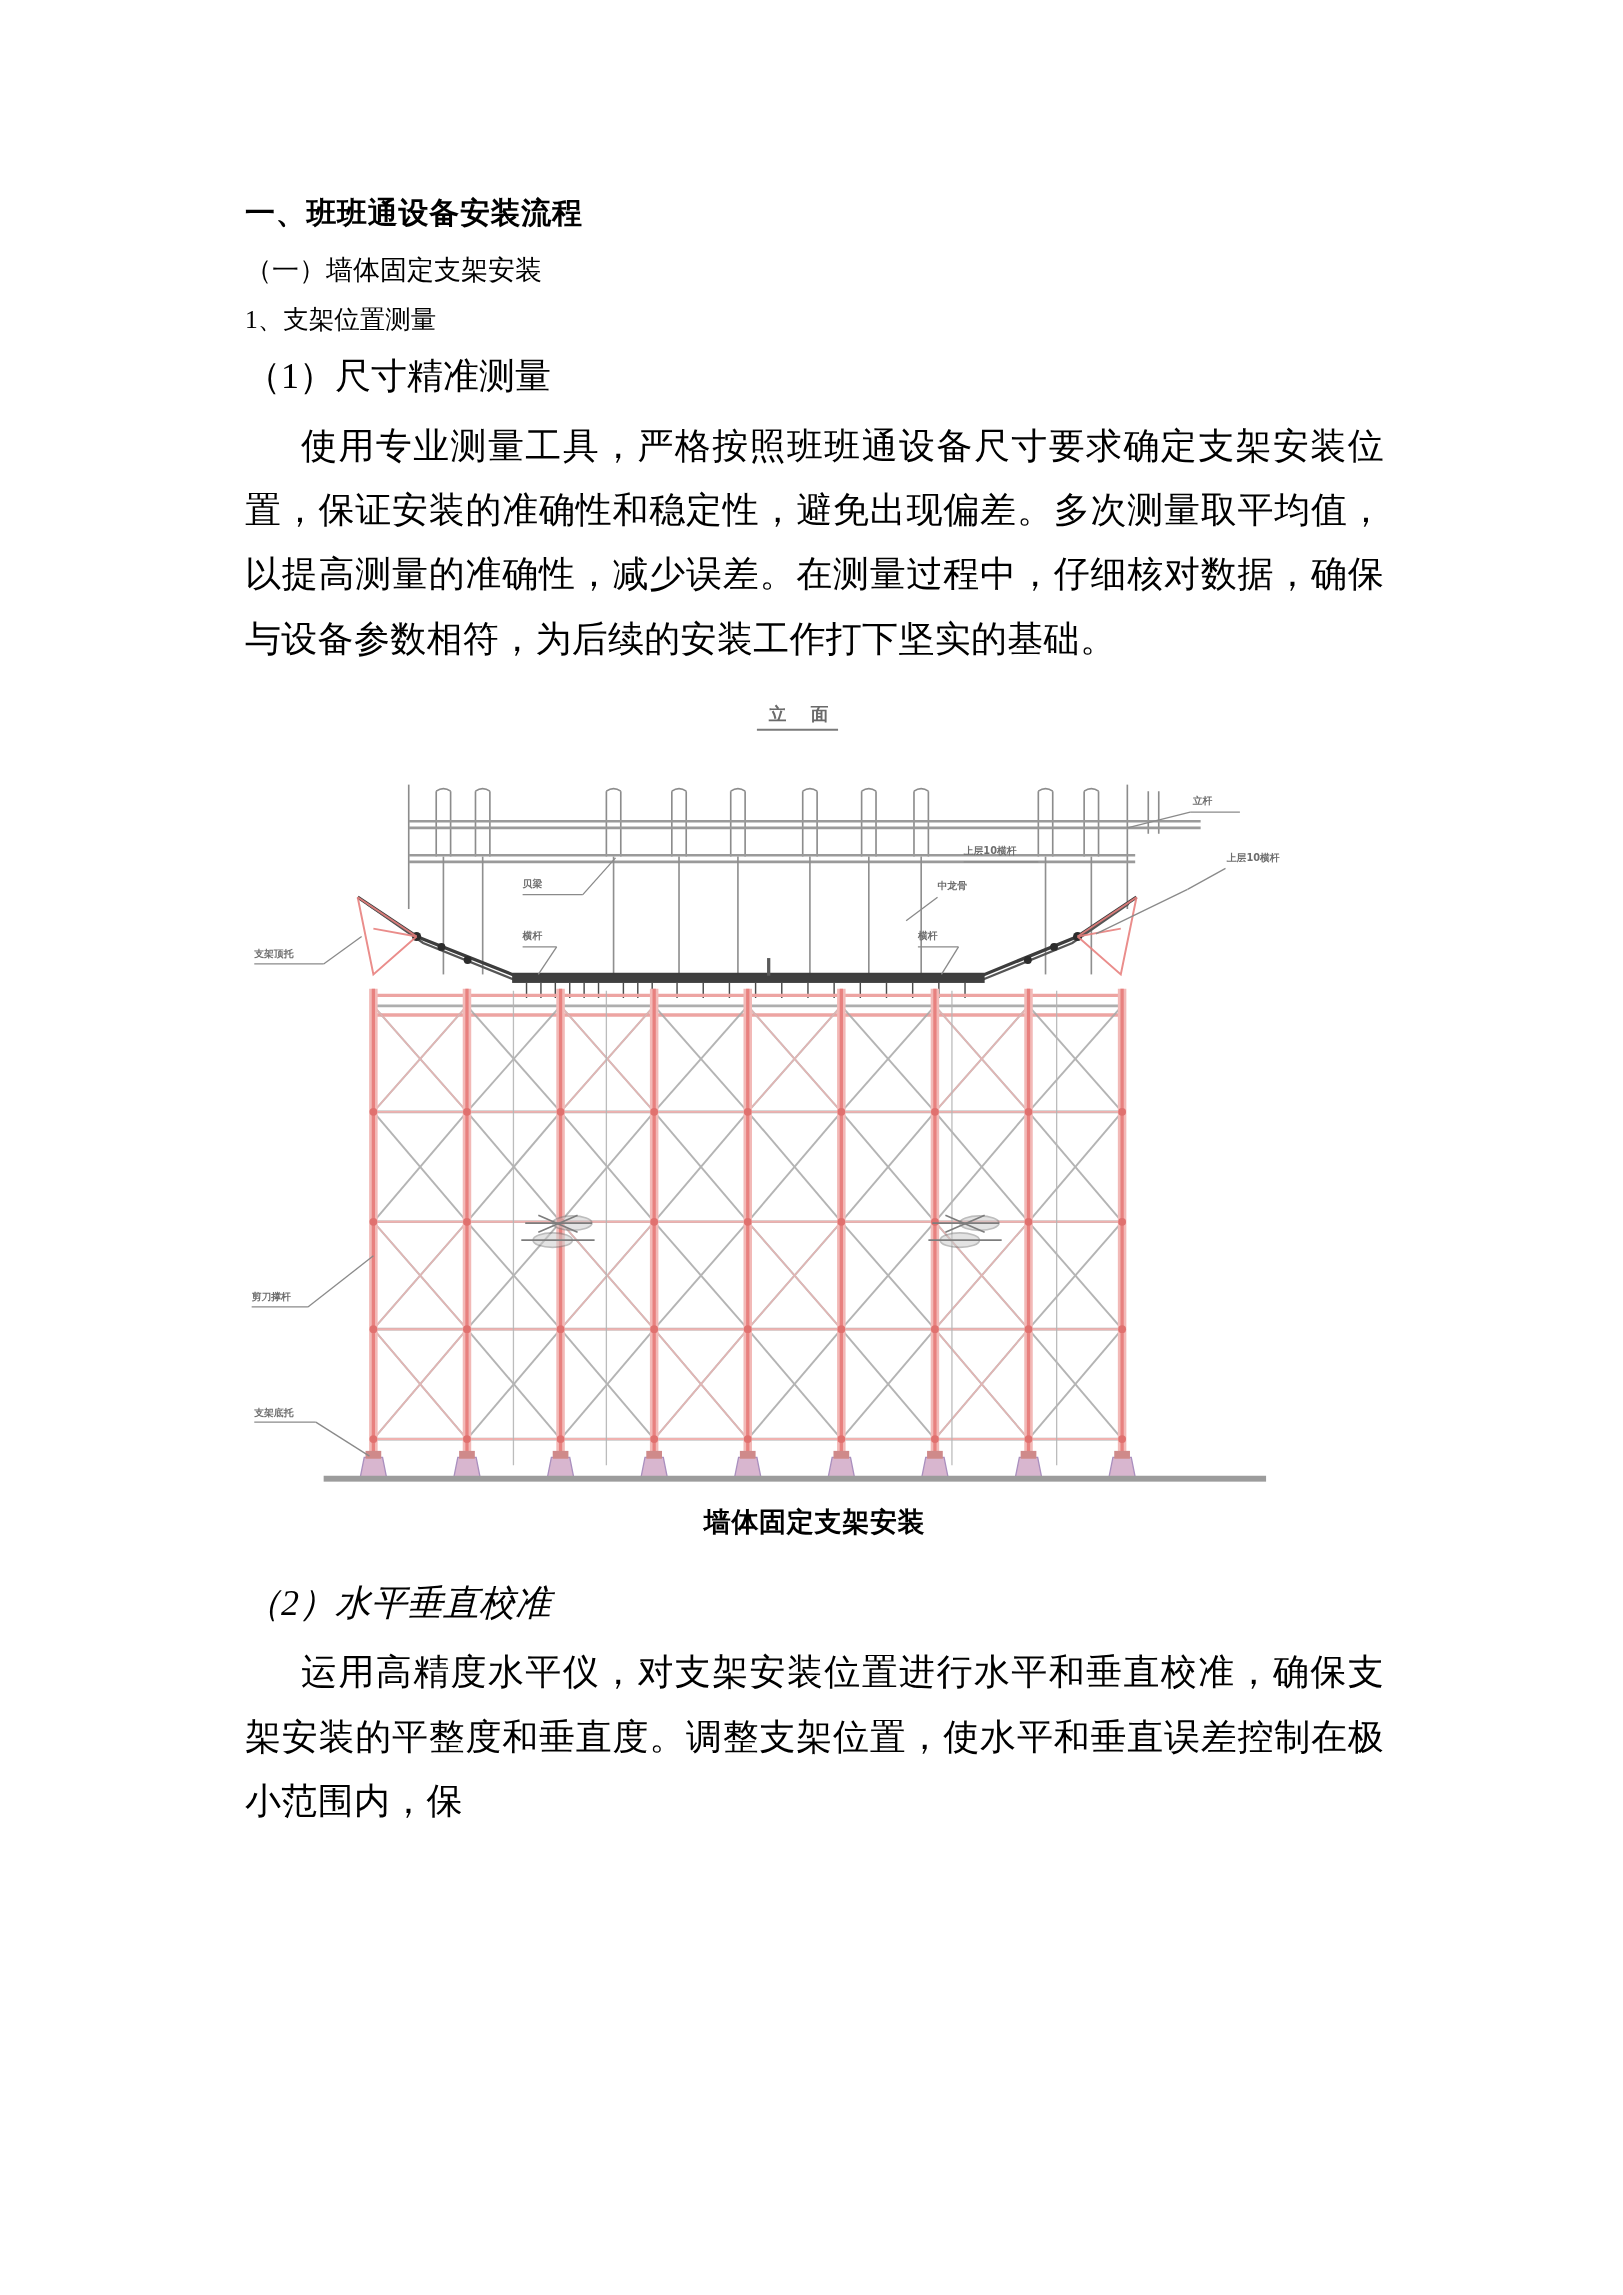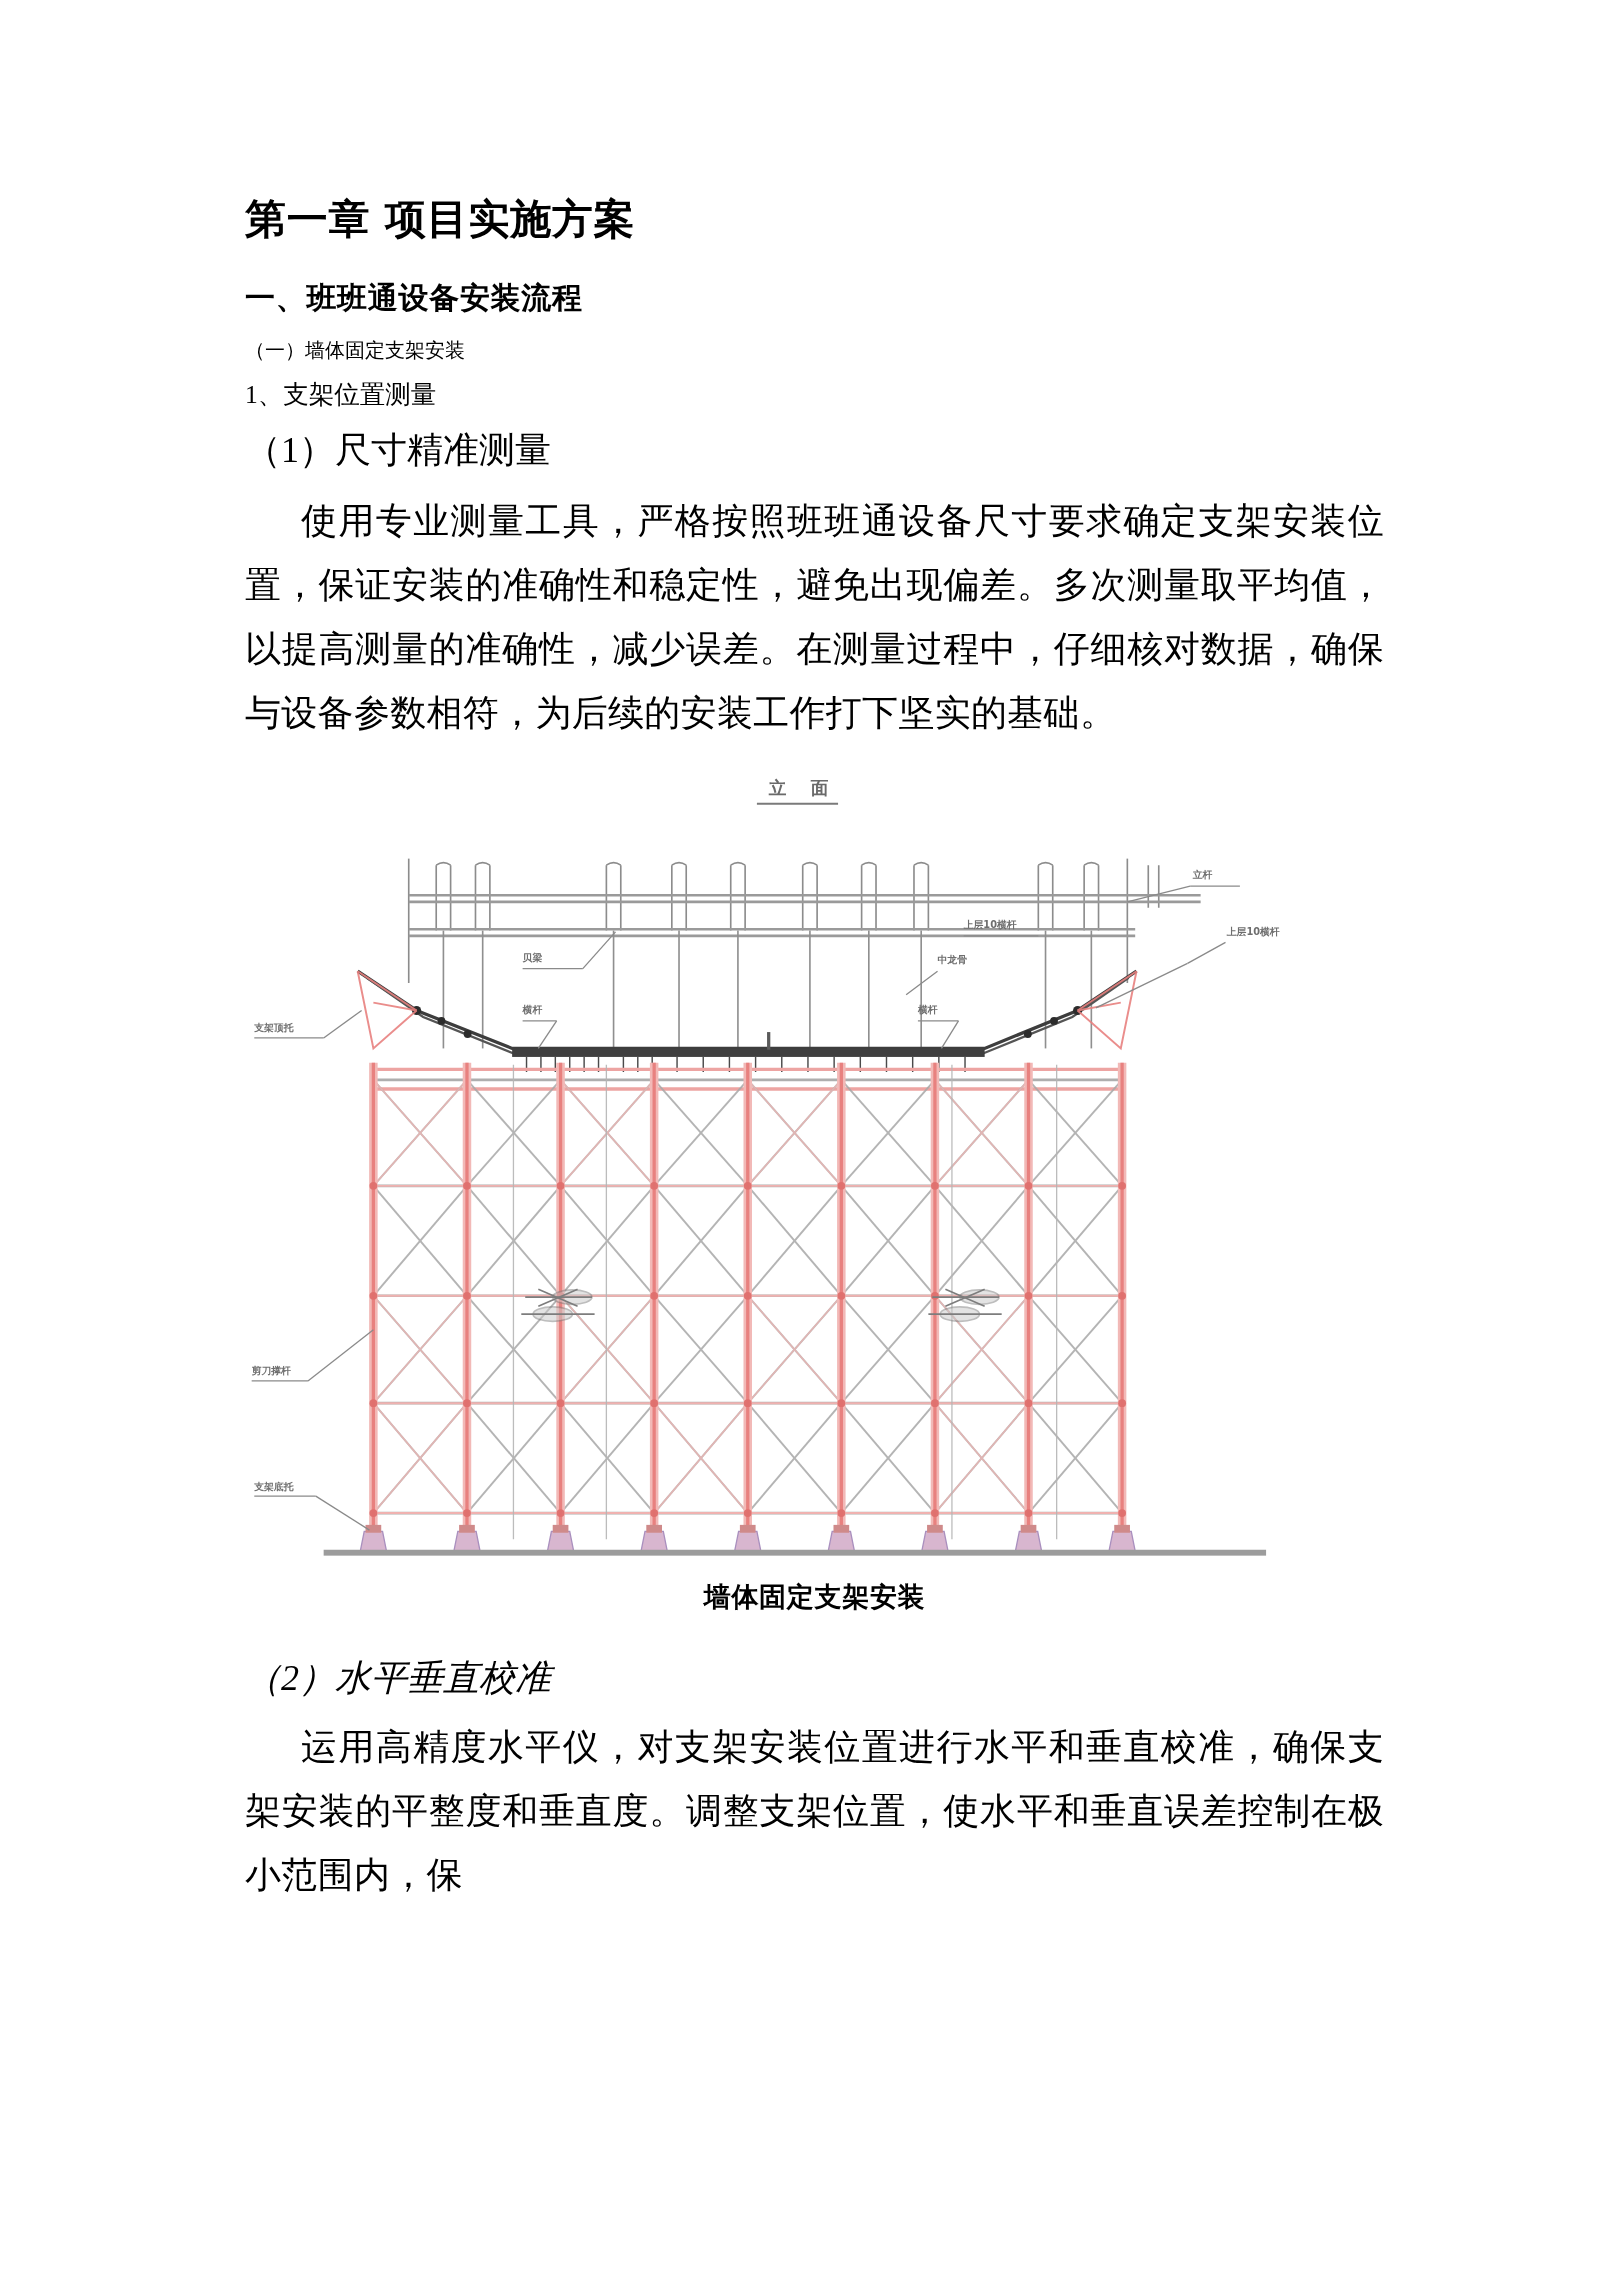--- a/index.html
+++ b/index.html
@@ -41,21 +41,21 @@
   }
   h3.subsection {
     font-family:Liberation Sans, sans-serif;
     font-weight:bold;
     font-size:30px;
     line-height:1.15;
     margin:0 0 19.6px 0;
     letter-spacing:0.7px;
   }
   .lvl-a {
-    font-size:20px;
+    font-size:27px;
     line-height:1.5;
     margin:0 0 10.5px 0;
     text-indent:0;
   }
   .lvl-b {
     font-size:25.5px;
     line-height:1.5;
     margin:0 0 9.2px 0;
   }
   .lvl-c {
@@ -96,21 +96,20 @@
 
   .after-fig { margin-top:34px; }
   .after-fig .lvl-c { margin-bottom:10.5px;font-style:italic; }
 </style>
 </head>
 <body>
 
 <div class="page">
   <div class="content">
 
-    <h1 class="chapter">第一章  项目实施方案</h1>
 
 
     <h3 class="subsection">一、班班通设备安装流程</h3>
 
     <div class="lvl-a">（一）墙体固定支架安装</div>
 
     <div class="lvl-b">1、支架位置测量</div>
 
     <div class="lvl-c">（1）尺寸精准测量</div>
 

